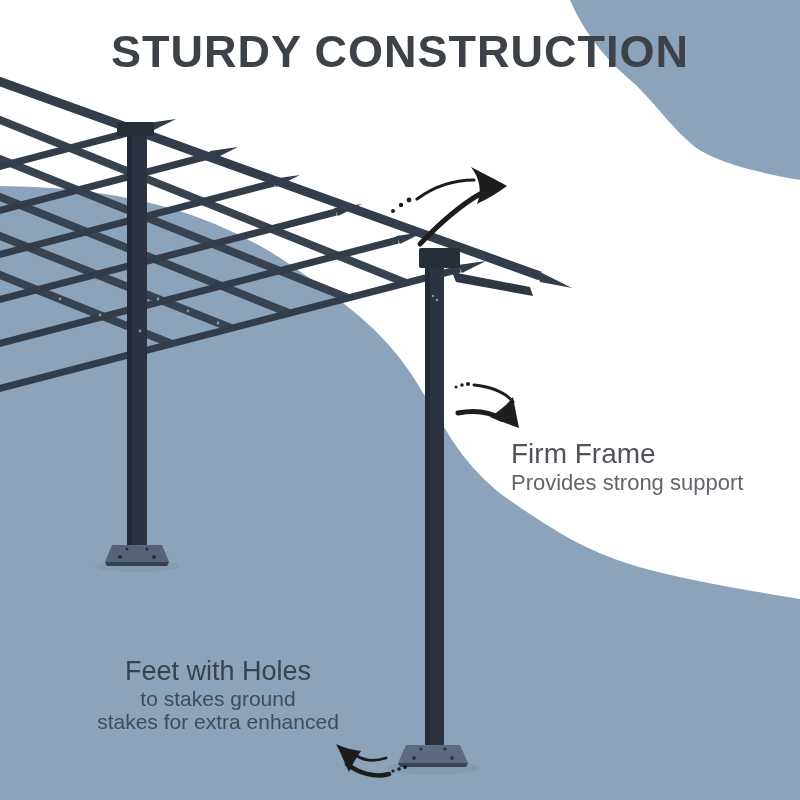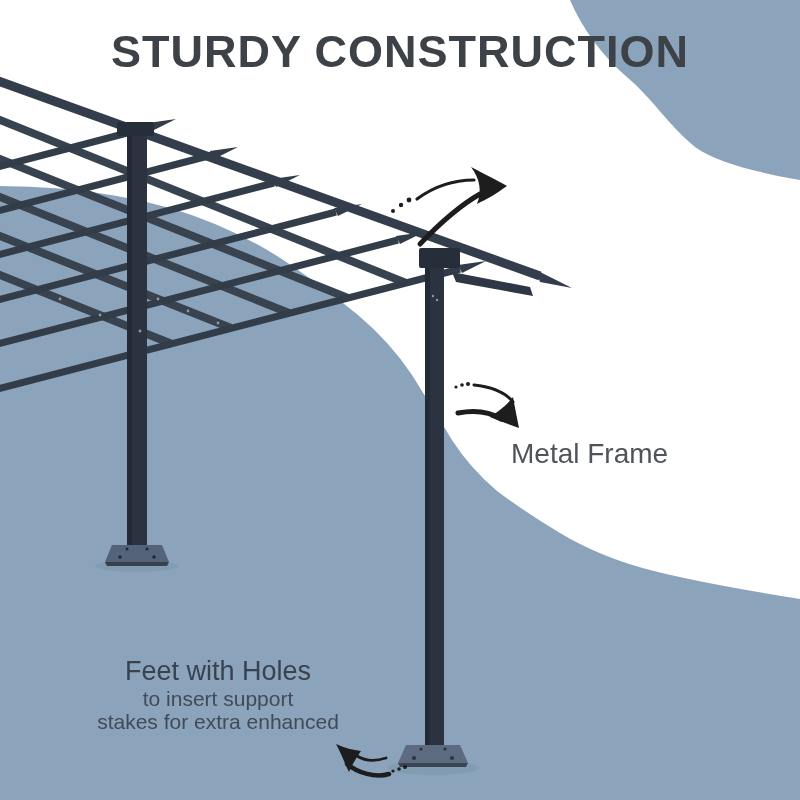--- a/index.html
+++ b/index.html
@@ -133,22 +133,23 @@
         <path d="M 386 758 C 374 762 365 761 357 756" stroke-width="2.8"></path>
         <path d="M 336 744 C 345 748 353 750 361 751 C 356 758 352 765 349 772 C 344 762 341 753 336 744 Z" fill="#1d1d1d" stroke="none"></path>
       </g>
     </g>
   </svg>
 
   <div class="page-title">STURDY CONSTRUCTION</div>
 
 
   <div class="callout co-metal">
-    <div class="hd">Metal Frame</div>
+    <div class="hd">Firm Frame</div>
+    <div class="sub">Provides strong support</div>
   </div>
 
   <div class="callout co-feet">
     <div class="hd">Feet with Holes</div>
-    <div class="sub">to insert support</div>
+    <div class="sub">to stakes ground</div>
     <div class="sub">stakes for extra enhanced</div>
   </div>
 
 </div>
 
 </body></html>

